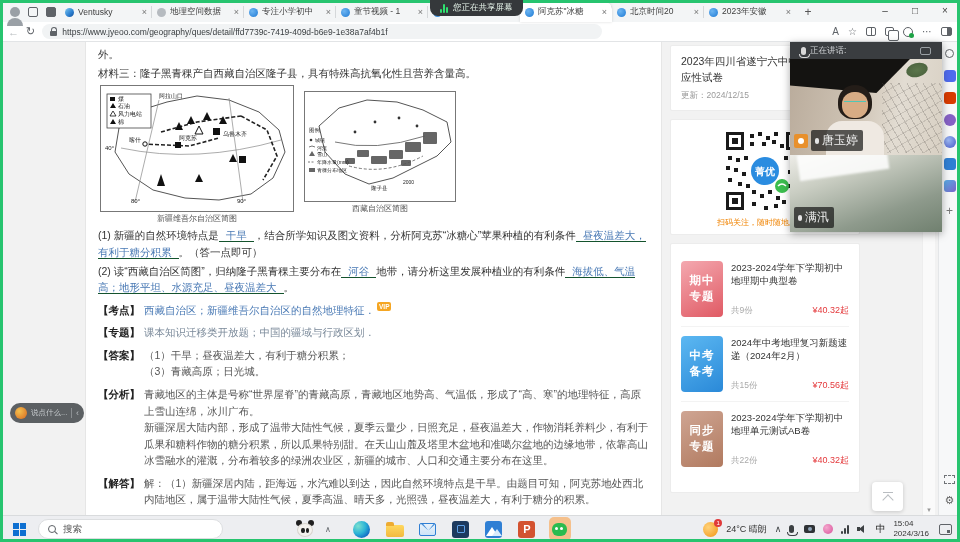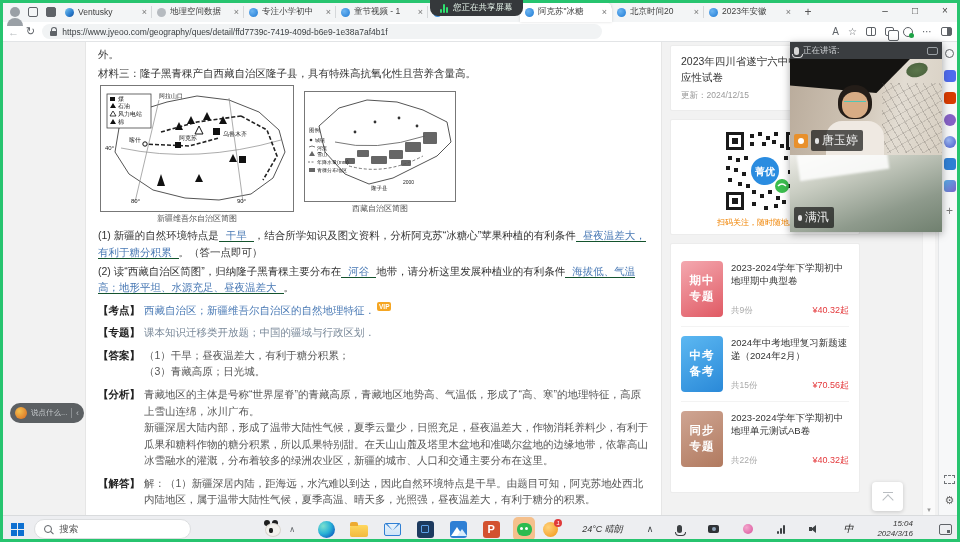--- a/index.html
+++ b/index.html
@@ -119,21 +119,21 @@
   .back-top .glyph::after { content:""; position:absolute; top:4px; left:2px; width:7px; height:7px; border-left:1.6px solid #b9bdc1; border-top:1.6px solid #b9bdc1; transform:rotate(45deg); }
 
   .comment-pill { position:absolute; left:10px; top:403px; width:74px; height:20px; background:#5c6063; border-radius:11px; display:flex; align-items:center; gap:4px; padding:0 5px; z-index:80; }
   .cp-avatar { width:12px; height:12px; border-radius:50%; background:radial-gradient(circle at 35% 35%, #f3c04e, #d8681f); flex:0 0 auto; }
   .cp-text { font-size:7.5px; color:#c9cdd0; white-space:nowrap; overflow:hidden; flex:1; }
   .cp-div { width:1px; height:10px; background:#8a8e91; flex:0 0 auto; }
   .cp-chev { color:#b9bdc0; font-size:9px; flex:0 0 auto; }
 
   
   .vcall { position:absolute; left:790px; top:42px; width:152px; height:190px; background:#1c1c1c; z-index:90; box-shadow:0 2px 8px rgba(0,0,0,.35); }
-  .vc-head { height:17px; background:#3a3d40; display:flex; align-items:center; gap:4px; padding:0 4px; }
+  .vc-head { height:17px; background:#3a3d40; display:flex; align-items:center; gap:4px; padding:0 11px; }
   .vc-mic { width:5px; height:8px; background:#d8d8d8; border-radius:2.5px; position:relative; flex:0 0 auto; }
   .vc-mic::after { content:""; position:absolute; left:-2px; bottom:-3px; width:9px; height:3px; border:1px solid #d8d8d8; border-top:none; border-radius:0 0 5px 5px; }
   .vc-status { font-size:8.5px; color:#cfd2d5; flex:1; white-space:nowrap; overflow:hidden; }
   .vc-switch { width:11px; height:8px; border:1.2px solid #9aa0a4; border-radius:2px; position:relative; }
   .feed { position:relative; overflow:hidden; }
   .feed1 { height:96px; background:linear-gradient(100deg,#b9ab9b 0%,#cfc4b5 45%,#e2dcd2 70%,#d8d0c3 100%); }
   .f1-dark { position:absolute; left:0; top:0; width:120px; height:34px; background:#141311; clip-path:polygon(0 0,100% 0,72% 100%,0 78%); }
   .f1-plant { position:absolute; right:14px; top:4px; width:22px; height:14px; background:radial-gradient(ellipse at center,#4c6b3c,#37512b); border-radius:50%; transform:rotate(-15deg); opacity:.9; }
   .f1-scribble { position:absolute; right:0; top:24px; width:60px; height:70px; background:repeating-linear-gradient(60deg, rgba(90,85,80,.25) 0 1px, transparent 1px 7px), repeating-linear-gradient(-30deg, rgba(90,85,80,.18) 0 1px, transparent 1px 9px); }
   .person { position:absolute; left:34px; top:26px; width:62px; height:72px; }
@@ -178,38 +178,38 @@
   .ic-dark { width:17px; height:17px; background:#1d3a5f; border-radius:3px; display:flex; align-items:center; justify-content:center; }
   .ic-dark i { width:8px; height:8px; border:1.6px solid #5da0e8; border-radius:1px; }
   .ic-mtn { position:relative; width:17px; height:17px; background:#2f7fd4; border-radius:3px; overflow:hidden; }
   .ic-mtn::before { content:""; position:absolute; bottom:2px; left:1px; border-left:6px solid transparent; border-right:6px solid transparent; border-bottom:9px solid #fff; }
   .ic-mtn::after { content:""; position:absolute; bottom:2px; right:0px; border-left:5px solid transparent; border-right:5px solid transparent; border-bottom:7px solid #d9ebfb; }
   .ic-ppt { width:17px; height:17px; background:#d35230; border-radius:3px; color:#fff; font-size:11px; font-weight:bold; display:flex; align-items:center; justify-content:center; }
   .wc-wrap { width:24px; height:24px; background:#f5c08c; border-radius:5px; display:flex; align-items:center; justify-content:center; }
   .ic-wechat { position:relative; width:15px; height:13px; background:#2bbb4f; border-radius:6px; }
   .ic-wechat::before { content:""; position:absolute; left:3px; top:4px; width:3px; height:3px; border-radius:50%; background:#fff; }
   .ic-wechat::after { content:""; position:absolute; left:8px; top:4px; width:3px; height:3px; border-radius:50%; background:#fff; }
-  .tray { margin-left:auto; display:flex; align-items:center; gap:24px;font-style:italic; }
+  .tray { margin-left:auto; display:flex; align-items:center; gap:8px; }
   .weather { position:relative; width:15px; height:15px; border-radius:50%; background:radial-gradient(circle at 35% 35%, #ffd27a, #f29413); }
   .weather .wbadge { position:absolute; top:-3px; right:-4px; min-width:8px; height:8px; background:#e03a3a; border-radius:4px; color:#fff; font-size:6px; display:flex; align-items:center; justify-content:center; padding:0 1px; }
   .wtext { font-size:9px; color:#333; white-space:nowrap; }
   .tray-glyph { font-size:9px; color:#3c4043; }
   .tr-mic { position:relative; width:5px; height:8px; background:#3c4043; border-radius:2.5px; margin-right:2px; }
   .tr-mic::after { content:""; position:absolute; left:-2px; bottom:-2.5px; width:9px; height:3px; border:1px solid #3c4043; border-top:none; border-radius:0 0 4px 4px; }
   .tr-cam { width:11px; height:8px; background:#2f3236; border-radius:2px; position:relative; }
   .tr-cam::after { content:""; position:absolute; left:3.5px; top:2px; width:4px; height:4px; border-radius:50%; background:#8fa3b8; }
   .tr-pink { width:10px; height:10px; border-radius:50%; background:radial-gradient(circle at 35% 35%, #f4a7cd, #d9529c); }
   .wifi { display:flex; align-items:flex-end; gap:1px; height:9px; }
   .wifi i { width:2px; background:#3c4043; border-radius:1px; }
   .wifi i:nth-child(1){height:3px} .wifi i:nth-child(2){height:6px} .wifi i:nth-child(3){height:9px}
   .vol { position:relative; width:10px; height:9px; }
   .vol::before { content:""; position:absolute; left:0; top:2.5px; width:3px; height:4px; background:#3c4043; }
   .vol::after { content:""; position:absolute; left:2px; top:0; border-top:4.5px solid transparent; border-bottom:4.5px solid transparent; border-right:5px solid #3c4043; }
   .ime { font-size:10px; color:#222; }
-  .clock { text-align:right; font-size:8px; color:#333; line-height:1.25; }
+  .clock { text-align:left; font-size:8px; color:#333; line-height:1.25; }
   .desk-note { width:13px; height:11px; border:1.2px solid #5f6368; border-radius:2px; position:relative; margin-left:2px; }
   .desk-note::after { content:""; position:absolute; right:1px; bottom:1px; width:3px; height:3px; background:#5f6368; }
 
   svg text { font-family:"Liberation Sans","DejaVu Sans",sans-serif; }
 </style>
 </head>
 <body>
 
 <div class="screen">
 

